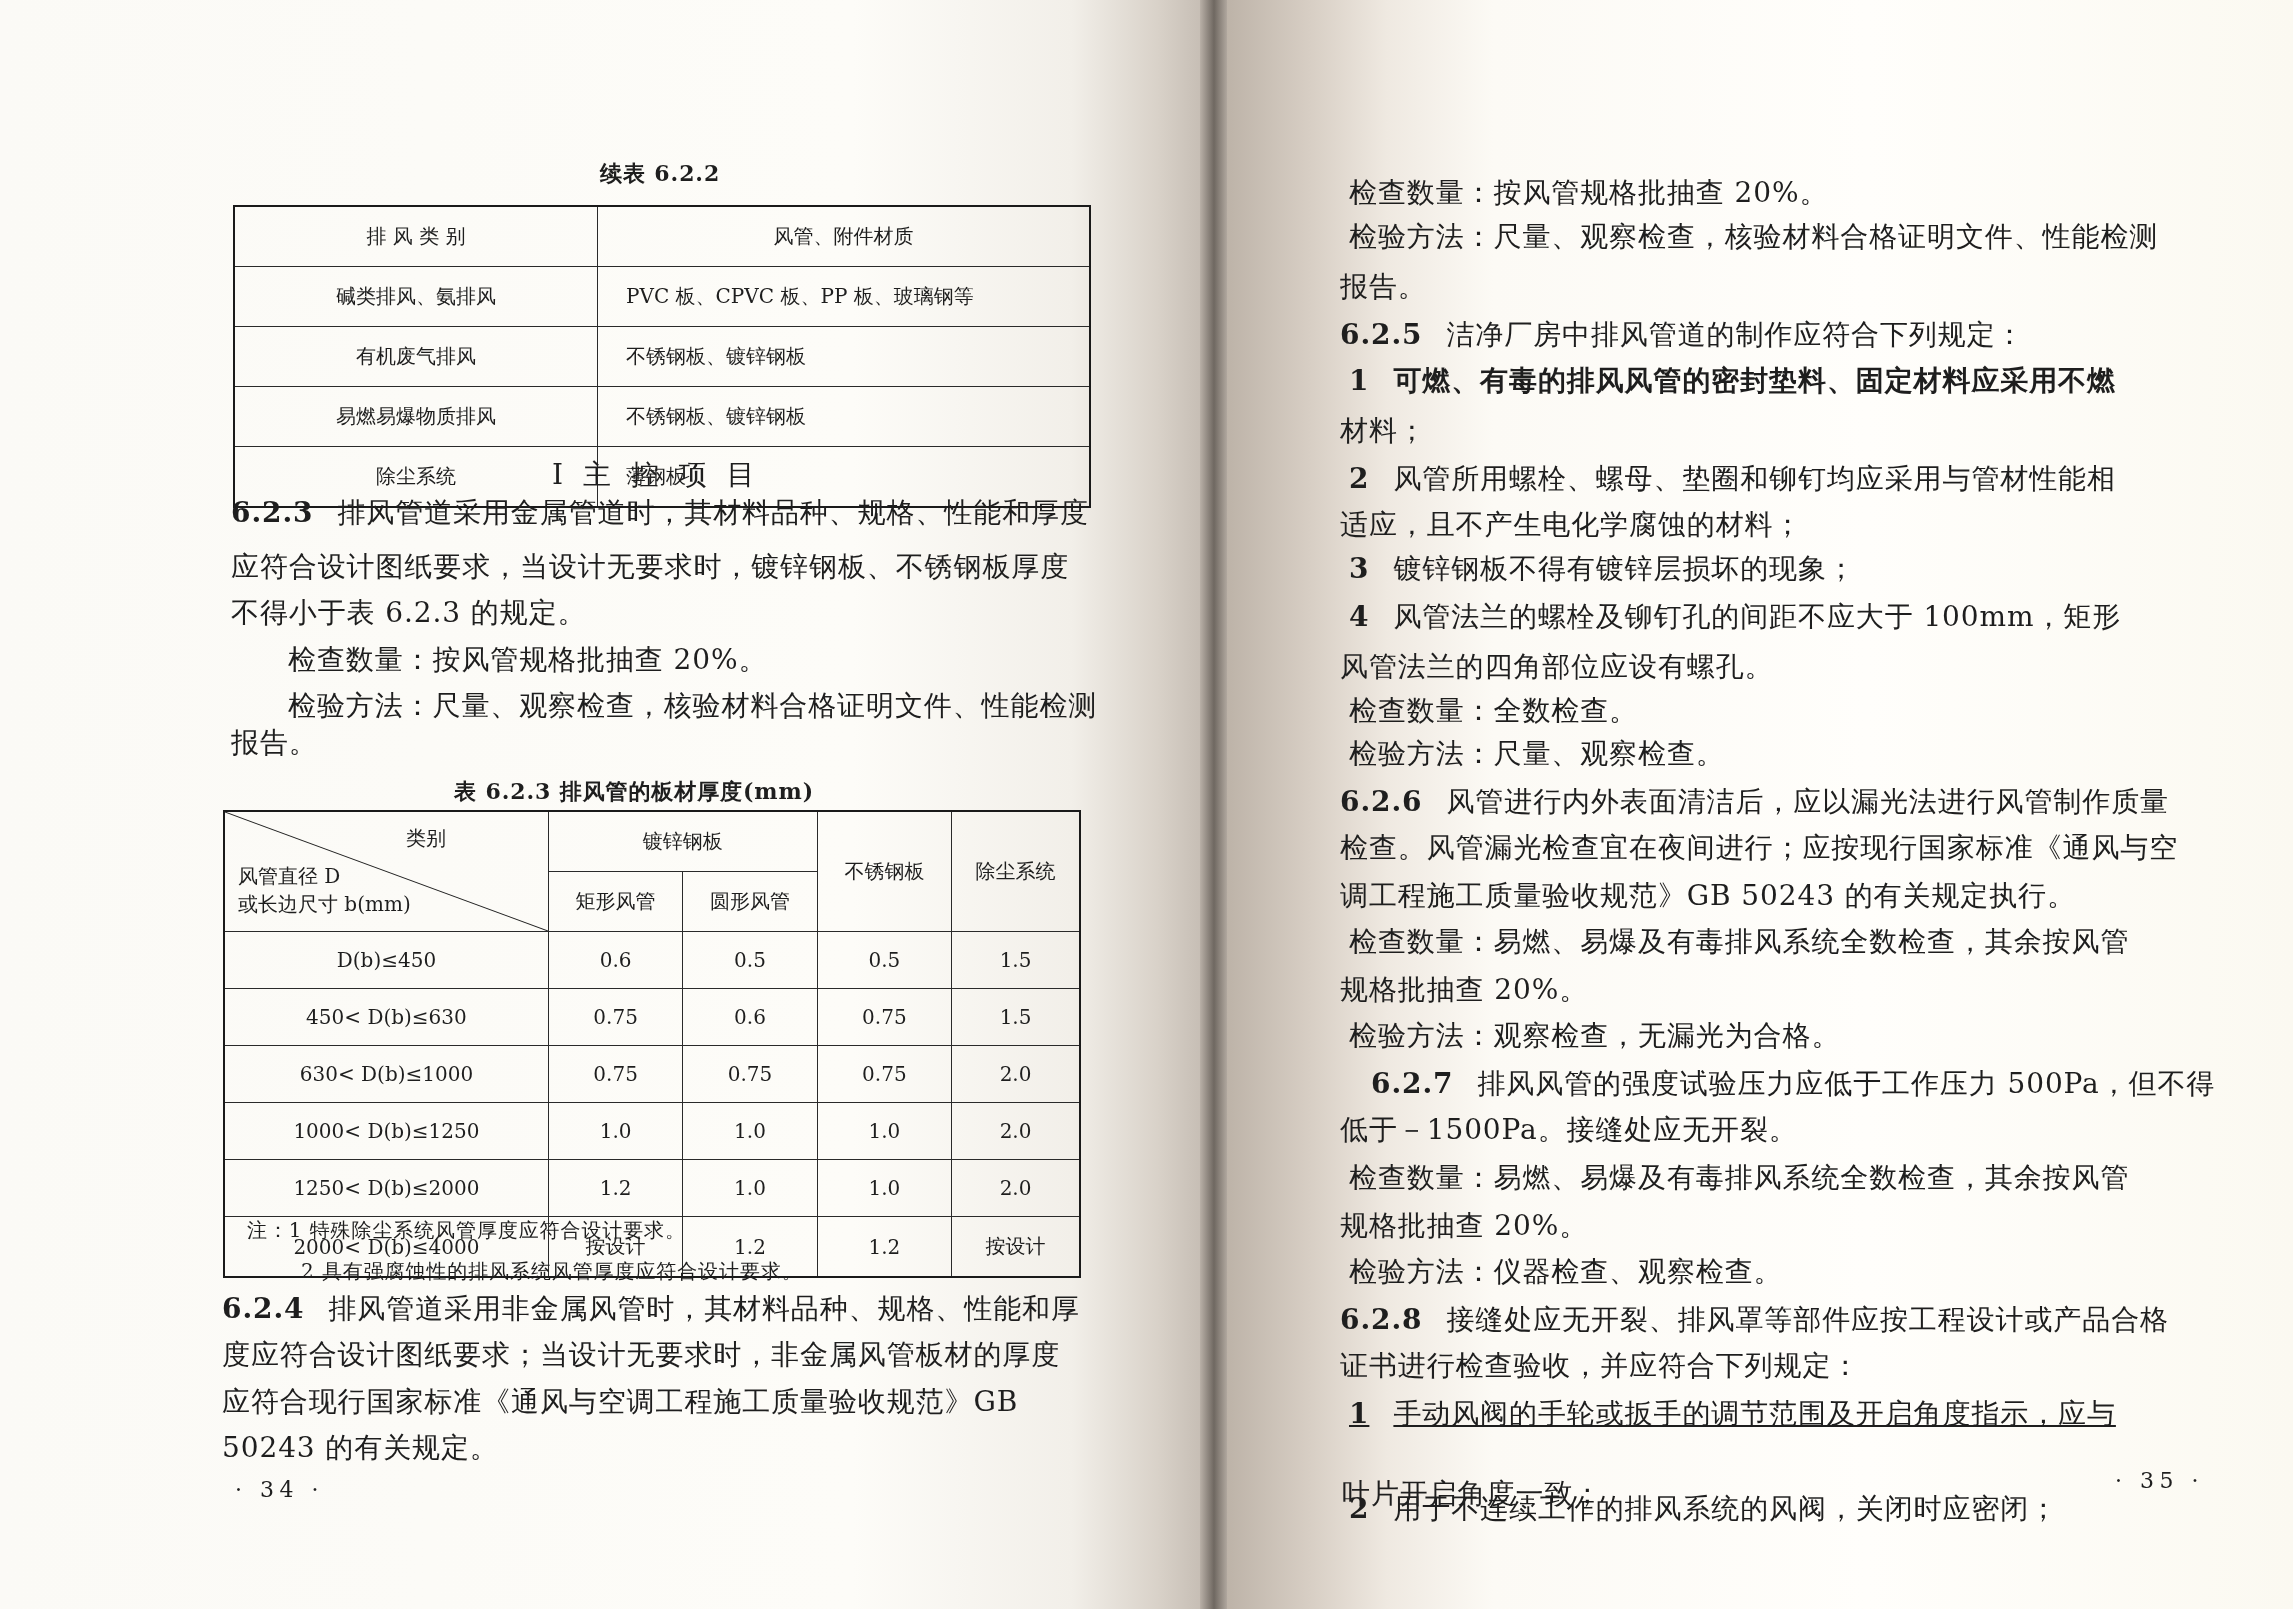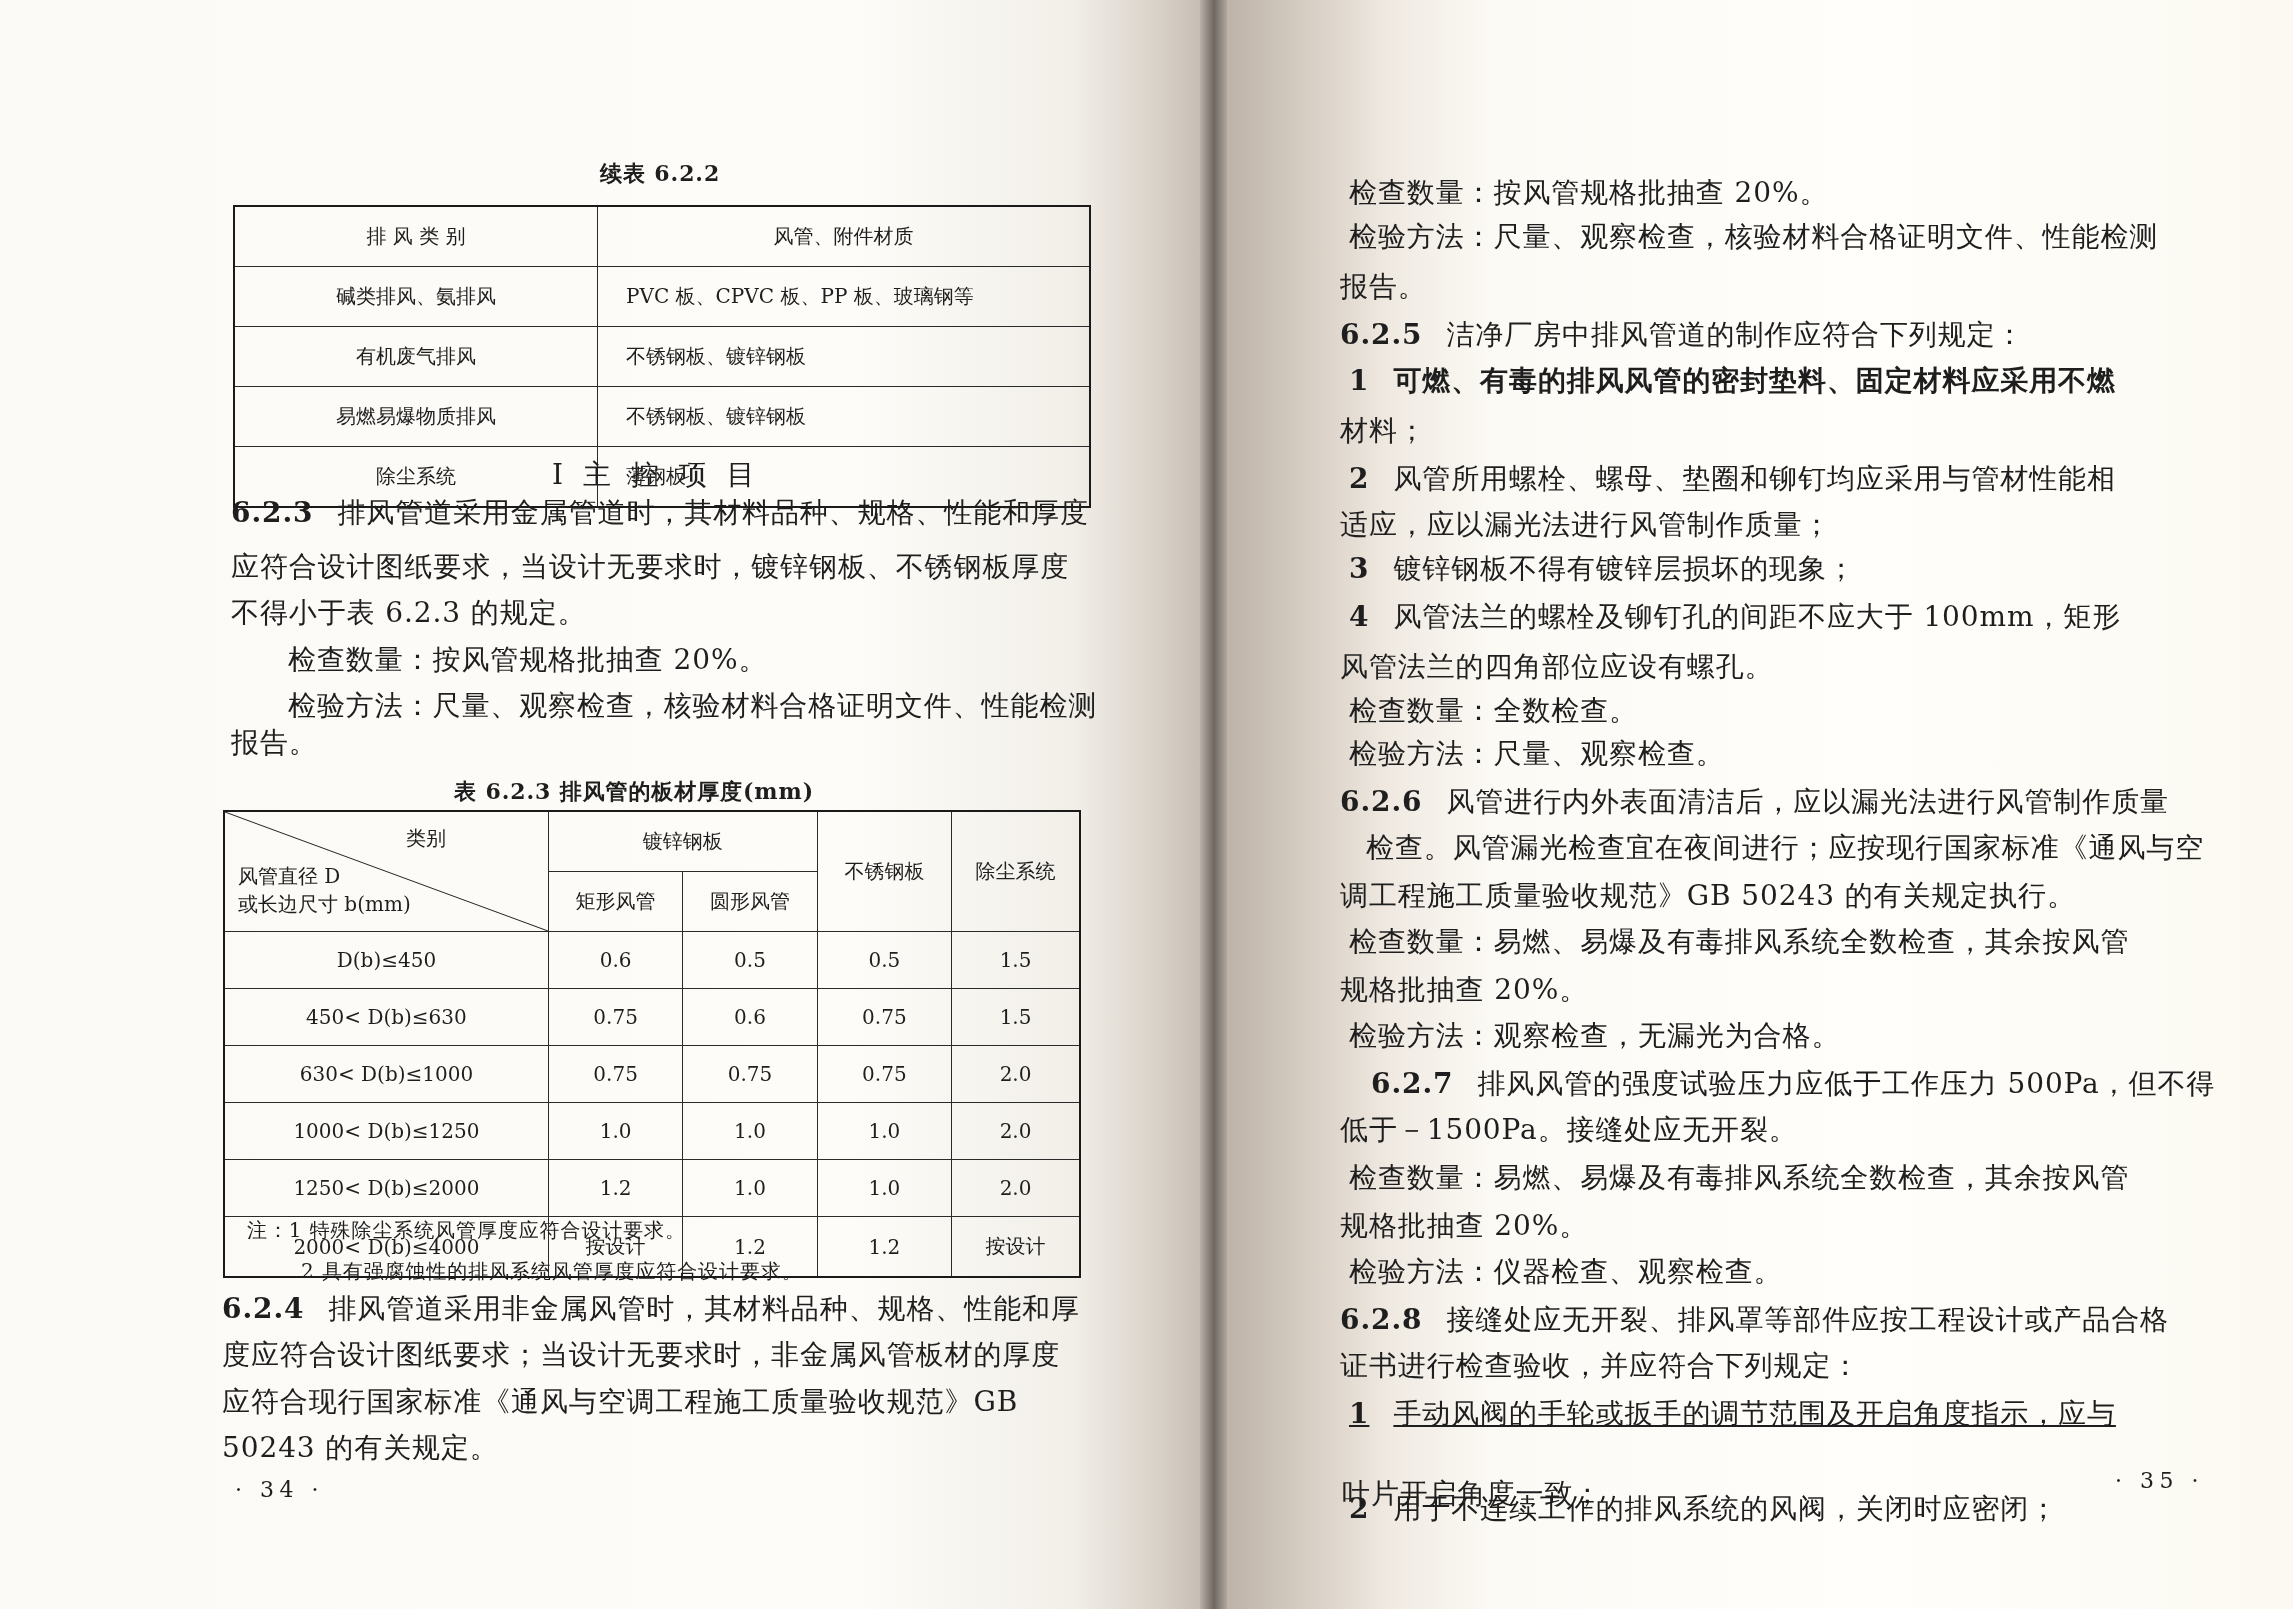--- a/index.html
+++ b/index.html
@@ -165,28 +165,28 @@
 
 <div class="page page-right">
   <div id="right-lines">
       <div class="t" style="left: 122px; top: 174px;"><span>检查数量：按风管规格批抽查 20%。</span></div>
       <div class="t" style="left: 122px; top: 218px;"><span>检验方法：尺量、观察检查，核验材料合格证明文件、性能检测</span></div>
       <div class="t" style="left: 113px; top: 268px;"><span>报告。</span></div>
       <div class="t" style="left: 113px; top: 316px;"><span class="num">6.2.5</span><span>洁净厂房中排风管道的制作应符合下列规定：</span></div>
       <div class="t b" style="left: 122px; top: 362px;"><span class="num">1</span><span>可燃、有毒的排风风管的密封垫料、固定材料应采用不燃</span></div>
       <div class="t" style="left: 113px; top: 412px;"><span>材料；</span></div>
       <div class="t" style="left: 122px; top: 460px;"><span class="num">2</span><span>风管所用螺栓、螺母、垫圈和铆钉均应采用与管材性能相</span></div>
-      <div class="t" style="left: 113px; top: 506px;"><span>适应，应以漏光法进行风管制作质量；</span></div>
+      <div class="t" style="left: 113px; top: 506px;"><span>适应，且不产生电化学腐蚀的材料；</span></div>
       <div class="t" style="left: 122px; top: 550px;"><span class="num">3</span><span>镀锌钢板不得有镀锌层损坏的现象；</span></div>
       <div class="t" style="left: 122px; top: 598px;"><span class="num">4</span><span>风管法兰的螺栓及铆钉孔的间距不应大于 100mm，矩形</span></div>
       <div class="t" style="left: 113px; top: 648px;"><span>风管法兰的四角部位应设有螺孔。</span></div>
       <div class="t" style="left: 122px; top: 692px;"><span>检查数量：全数检查。</span></div>
       <div class="t" style="left: 122px; top: 735px;"><span>检验方法：尺量、观察检查。</span></div>
       <div class="t" style="left: 113px; top: 783px;"><span class="num">6.2.6</span><span>风管进行内外表面清洁后，应以漏光法进行风管制作质量</span></div>
-      <div class="t" style="left: 113px; top: 829px; margin-left: 26px;"><span>检查。风管漏光检查宜在夜间进行；应按现行国家标准《通风与空</span></div>
+      <div class="t" style="left: 113px; top: 829px;"><span>检查。风管漏光检查宜在夜间进行；应按现行国家标准《通风与空</span></div>
       <div class="t" style="left: 113px; top: 877px;"><span>调工程施工质量验收规范》GB 50243 的有关规定执行。</span></div>
       <div class="t" style="left: 122px; top: 923px;"><span>检查数量：易燃、易爆及有毒排风系统全数检查，其余按风管</span></div>
       <div class="t" style="left: 113px; top: 971px;"><span>规格批抽查 20%。</span></div>
       <div class="t" style="left: 122px; top: 1017px;"><span>检验方法：观察检查，无漏光为合格。</span></div>
       <div class="t" style="left: 113px; top: 1065px; margin-left: 31px;"><span class="num">6.2.7</span><span>排风风管的强度试验压力应低于工作压力 500Pa，但不得</span></div>
       <div class="t" style="left: 113px; top: 1111px;"><span>低于－1500Pa。接缝处应无开裂。</span></div>
       <div class="t" style="left: 122px; top: 1159px;"><span>检查数量：易燃、易爆及有毒排风系统全数检查，其余按风管</span></div>
       <div class="t" style="left: 113px; top: 1207px;"><span>规格批抽查 20%。</span></div>
       <div class="t" style="left: 122px; top: 1253px;"><span>检验方法：仪器检查、观察检查。</span></div>
       <div class="t" style="left: 113px; top: 1301px;"><span class="num">6.2.8</span><span>接缝处应无开裂、排风罩等部件应按工程设计或产品合格</span></div>

